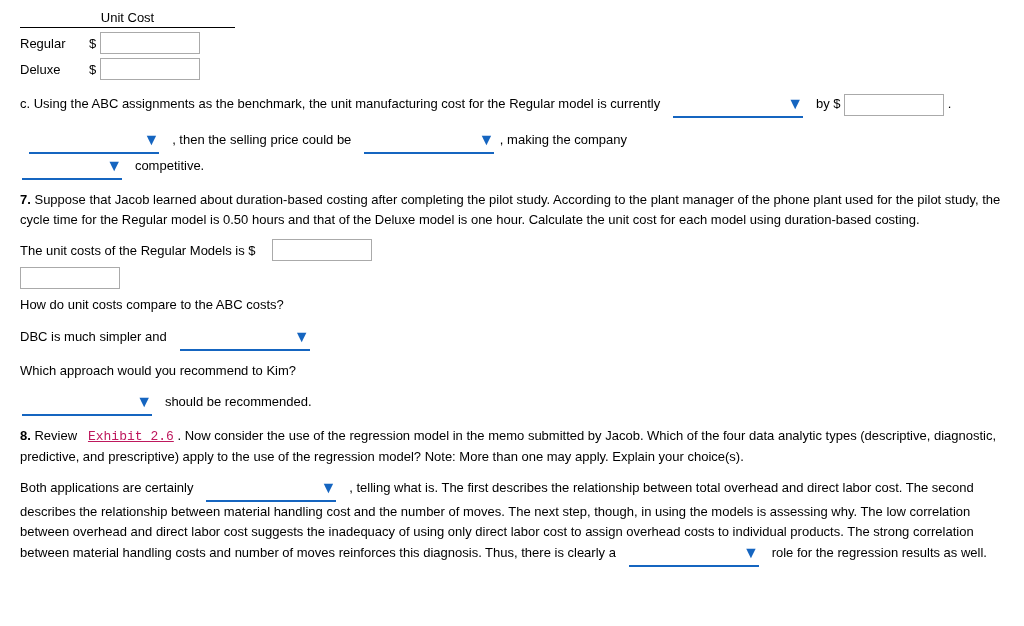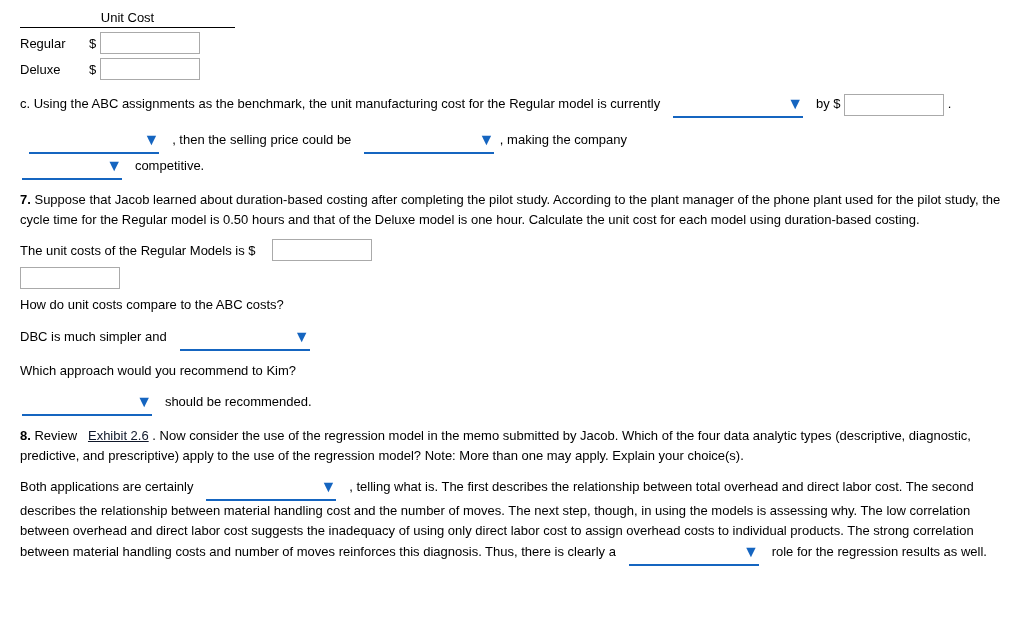--- a/index.html
+++ b/index.html
@@ -231,21 +231,21 @@
     <span>&nbsp;</span>
     <span>should be recommended.</span>
   </div>
 </div>
 
 <div class="section-8">
   <div class="paragraph">
     <span class="bold-letter">8. </span>
     <span>Review</span>
     <span>&nbsp;</span>
-    <span style="color:#0f172a; text-decoration:underline; cursor:pointer;">Exhibit 2.6</span>
+    <span style="color:#be185d; text-decoration:underline; cursor:pointer;font-family:Liberation Mono, monospace;">Exhibit 2.6</span>
     <span>. Now consider the use of the regression model in the memo submitted by Jacob. Which of the four data analytic types (descriptive, diagnostic, predictive, and prescriptive) apply to the use of the regression model? Note: More than one may apply. Explain your choice(s).</span>
   </div>
 
   <div class="paragraph">
     <span>Both applications are certainly</span>
     <span>&nbsp;</span>
     <span class="dropdown-container">
       <select>
         <option value=""></option>
         <option value="descriptive">descriptive</option>

